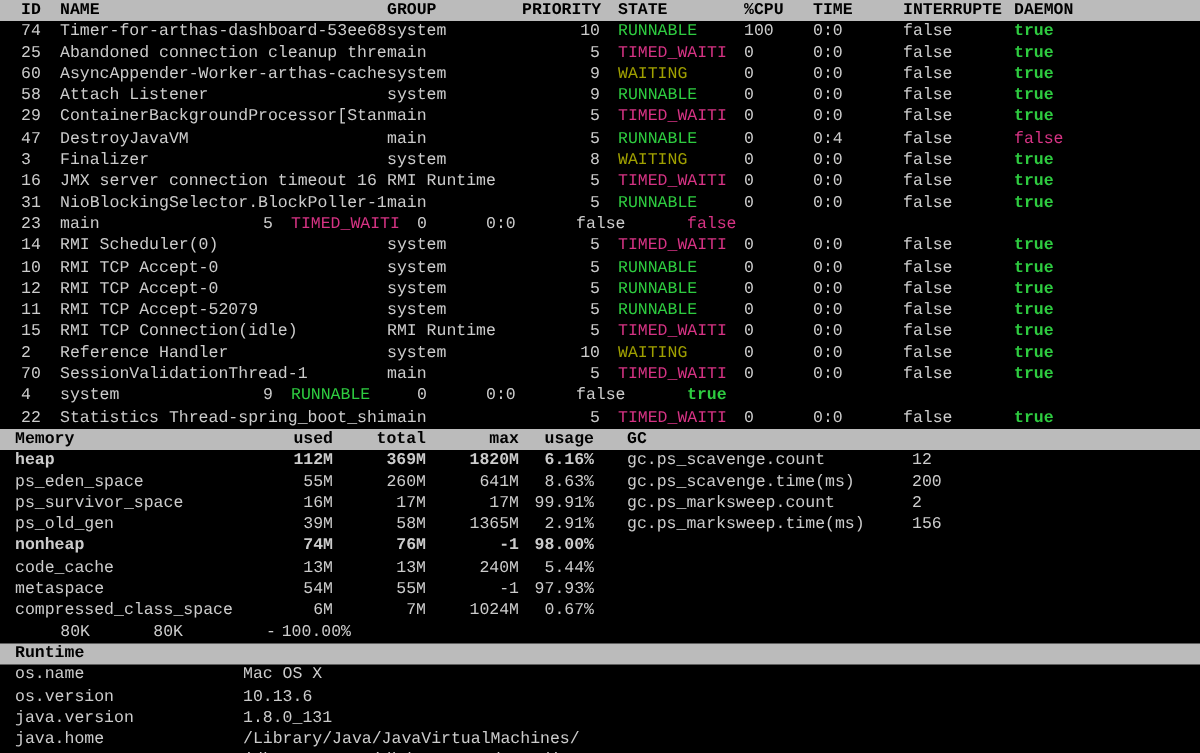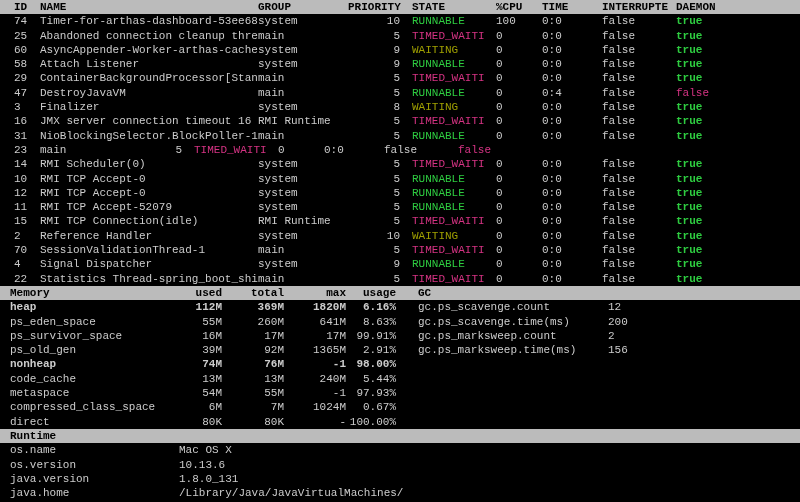--- a/index.html
+++ b/index.html
@@ -39,21 +39,21 @@
   .mem-name { width: 162px; padding-left:8px;}
   .mem-used { width: 58px; text-align: right; }
   .mem-total{ width: 62px; text-align: right; }
   .mem-max  { width: 62px; text-align: right; }
   .mem-usage{ width: 62px; text-align: right; padding-right:12px;}
   .gc-label { width: 200px; }
   .gc-val   { width: 60px; }
   .bold { font-weight: bold; }
   
   .rt-label { width: 160px; padding-left:8px;}
-  .rt-value { flex: 1; margin-left: 17px; }
+  .rt-value { flex: 1; }
 </style>
 </head>
 <body>
 
 <div id="threads-header" class="section-header">
     <div class="w-id">ID</div>
     <div class="w-name">NAME</div>
     <div class="w-group">GROUP</div>
     <div class="w-prio">PRIORITY</div>
     <div class="w-state">STATE</div>
@@ -244,21 +244,20 @@
       <div class="w-group">main</div>
       <div class="w-prio">5</div>
       <div class="w-state state-timedw">TIMED_WAITI</div>
       <div class="w-cpu">0</div>
       <div class="w-time">0:0</div>
       <div class="w-intr">false</div>
       <div class="w-daemon daemon-true">true</div>
     </div>
     <div class="row">
       <div class="w-id">4</div>
-      <div class="w-name">Signal Dispatcher</div>
       <div class="w-group">system</div>
       <div class="w-prio">9</div>
       <div class="w-state state-runnable">RUNNABLE</div>
       <div class="w-cpu">0</div>
       <div class="w-time">0:0</div>
       <div class="w-intr">false</div>
       <div class="w-daemon daemon-true">true</div>
     </div>
     <div class="row">
       <div class="w-id">22</div>
@@ -305,21 +304,21 @@
       <div class="mem-used ">16M</div>
       <div class="mem-total ">17M</div>
       <div class="mem-max ">17M</div>
       <div class="mem-usage ">99.91%</div>
       <div class="gc-label" style="padding-left:10px;">gc.ps_marksweep.count</div>
       <div class="gc-val">2</div>
     </div>
     <div class="row">
       <div class="mem-name ">ps_old_gen</div>
       <div class="mem-used ">39M</div>
-      <div class="mem-total ">92M</div>
+      <div class="mem-total ">58M</div>
       <div class="mem-max ">1365M</div>
       <div class="mem-usage ">2.91%</div>
       <div class="gc-label" style="padding-left:10px;">gc.ps_marksweep.time(ms)</div>
       <div class="gc-val">156</div>
     </div>
     <div class="row">
       <div class="mem-name bold">nonheap</div>
       <div class="mem-used bold">74M</div>
       <div class="mem-total bold">76M</div>
       <div class="mem-max bold">-1</div>
@@ -340,21 +339,20 @@
       <div class="mem-usage ">97.93%</div>
     </div>
     <div class="row">
       <div class="mem-name ">compressed_class_space</div>
       <div class="mem-used ">6M</div>
       <div class="mem-total ">7M</div>
       <div class="mem-max ">1024M</div>
       <div class="mem-usage ">0.67%</div>
     </div>
     <div class="row">
-      <div class="mem-name ">direct</div>
       <div class="mem-used ">80K</div>
       <div class="mem-total ">80K</div>
       <div class="mem-max ">-</div>
       <div class="mem-usage ">100.00%</div>
     </div>
   </div>
 
 <div class="section-header">
   <div class="rt-label">Runtime</div>
 </div>

